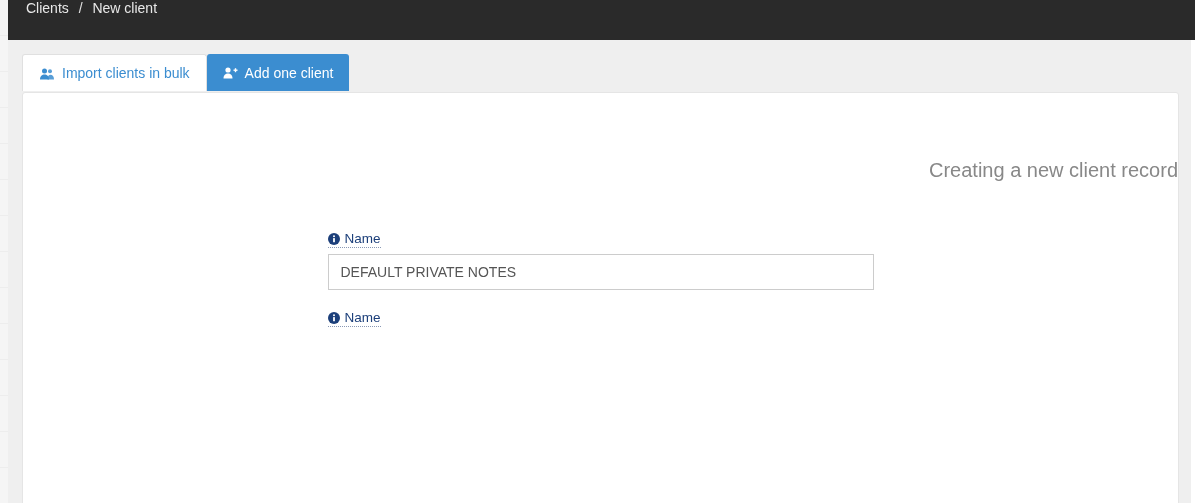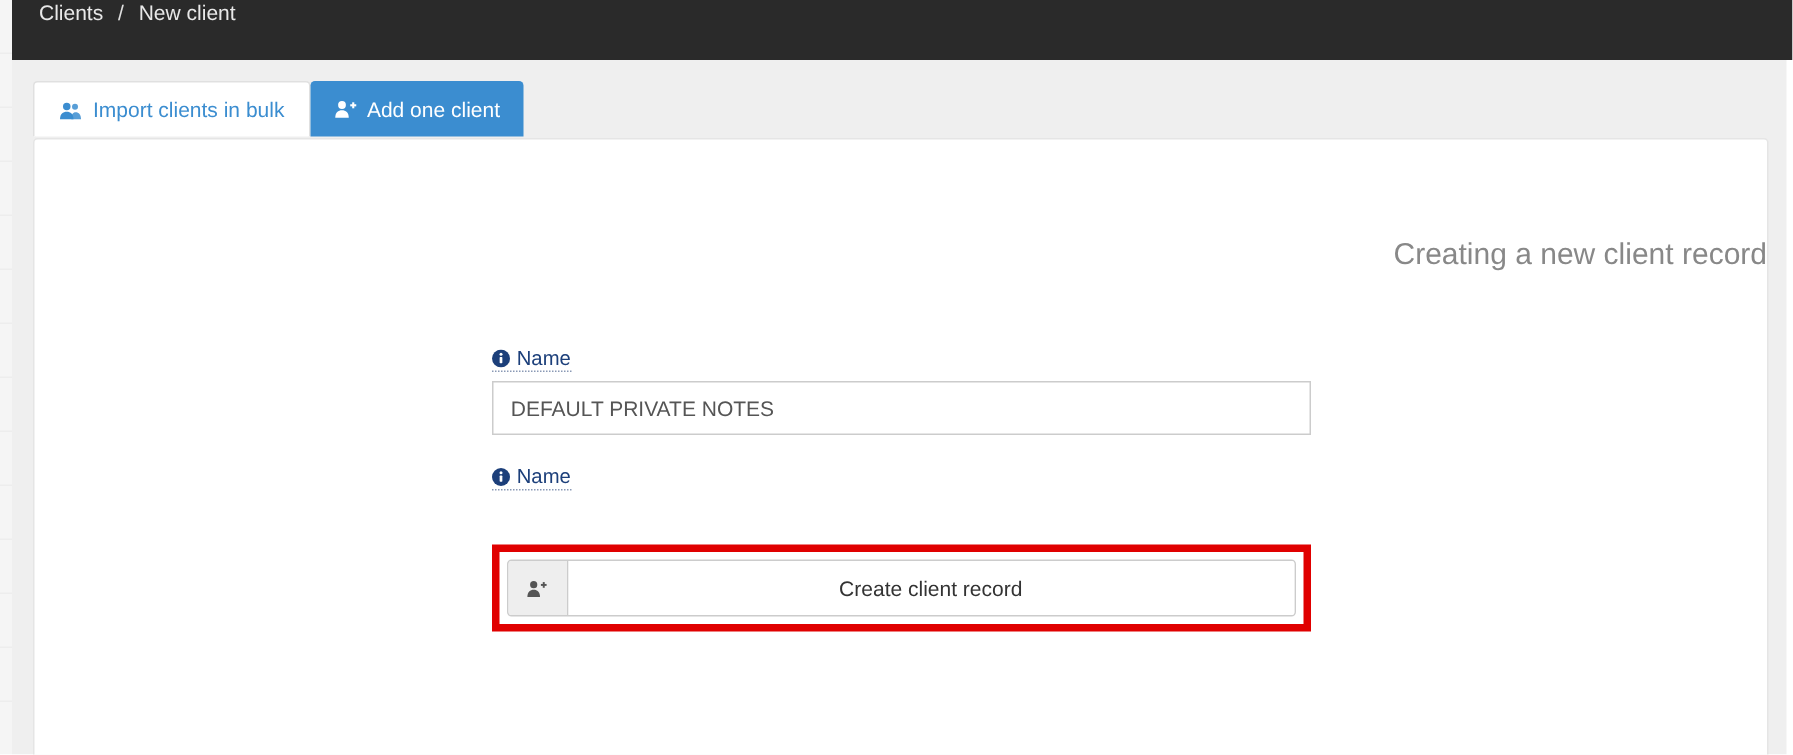--- a/index.html
+++ b/index.html
@@ -267,31 +267,18 @@
               <svg width="12" height="12" viewBox="0 0 12 12" fill="#1c3f7a">
                 <circle cx="6" cy="6" r="6"></circle>
                 <circle cx="6" cy="3.2" r="1" fill="#ffffff"></circle>
                 <rect x="5.1" y="5" width="1.8" height="4.2" fill="#ffffff" rx="0.5"></rect>
               </svg>
             </span>
             <span>Name</span>
           </span>
         </div>
 
-        <div class="highlight-box">
-          <div class="create-button">
-            <div class="icon-part">
-              <svg width="14" height="12.5" viewBox="0 0 14 12.5" fill="#555555">
-                <circle cx="4.8" cy="3.8" r="2.4"></circle>
-                <path d="M0.6 12 C0.6 8.7 2.4 7.2 4.8 7.2 C7.2 7.2 9 8.7 9 12 Z"></path>
-                <rect x="9.6" y="3.3" width="3.8" height="1.3"></rect>
-                <rect x="10.85" y="2.05" width="1.3" height="3.8"></rect>
-              </svg>
-            </div>
-            <div class="text-part">Create client record</div>
-          </div>
-        </div>
 
       </div>
     </div>
 
   </div>
 </div>
 
 </body></html>

